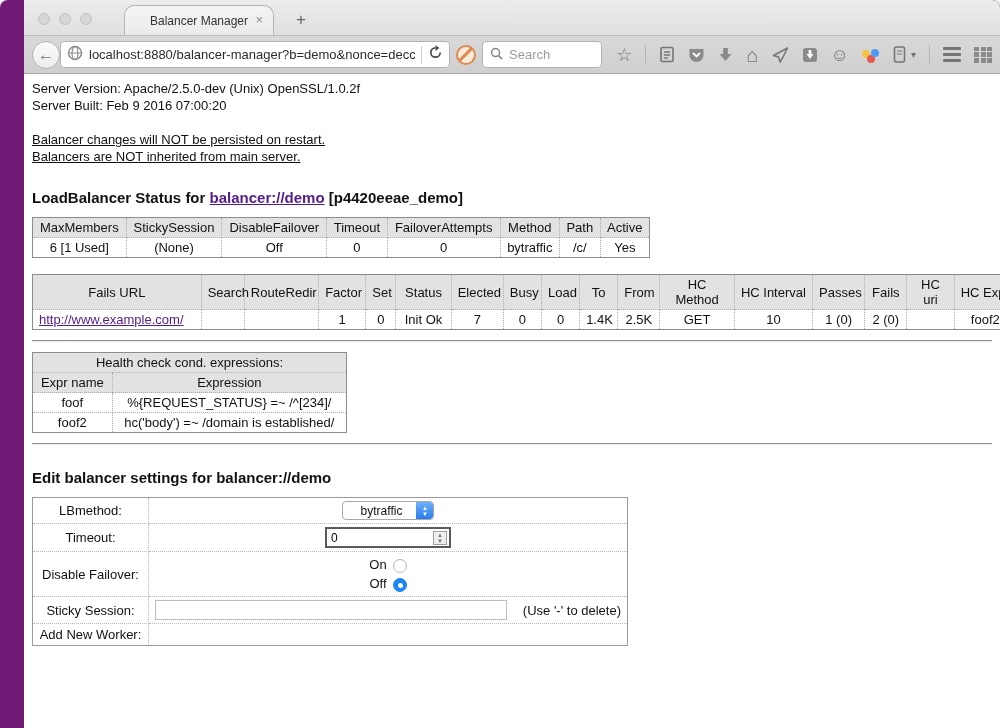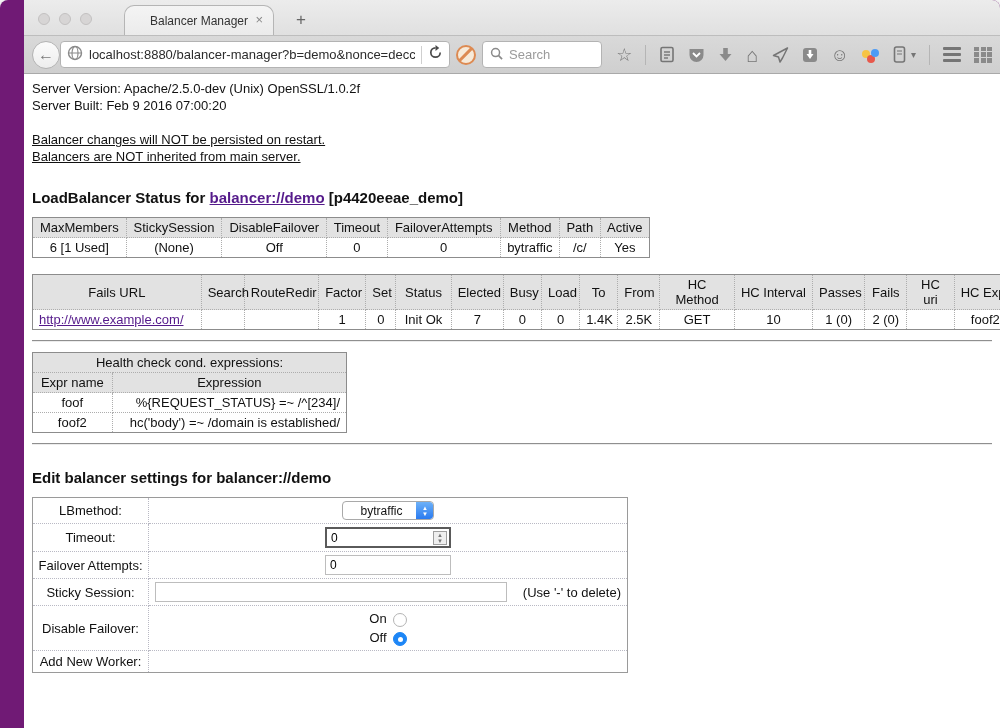--- a/index.html
+++ b/index.html
@@ -61,21 +61,21 @@
   a.vlink { color:#551a8b; text-decoration:underline; }
 
   table { border-collapse:collapse; border:1px solid #8c8c8c; font-size:13px; }
   th { background:#e2e2e2; font-weight:normal; }
   th, td { border:1px dotted #adadad; padding:2px 6px; text-align:center; height:20px; }
 
   #balancer-table { width:618px; margin-bottom:16px; }
   #worker-table { width:985px; table-layout:fixed; }
   #worker-table td.lefty { text-align:left; }
   #health-table { width:315px; margin:8px 0 10px 0; }
-  #health-table td.expr { text-align:right; }
+  #health-table td.expr { text-align:center; }
 
   hr { border:none; border-top:1px solid #8f8f8f; border-bottom:1px solid #ececec; margin:10px 0; }
 
   
   #form-table { width:596px; border:1px solid #9a9a9a; margin-top:4px; }
   #form-table td { border:1px dotted #b9b9c4; padding:3px 4px; }
   #form-table td.lbl { width:116px; text-align:center; }
   #form-table td.val { text-align:center; }
   .mac-select { display:inline-flex; align-items:stretch; border:1px solid #a9a9a9; border-radius:4px;
                 background:#fff; height:19px; overflow:hidden; vertical-align:middle; }
@@ -365,40 +365,36 @@
           <span class="numwrap">
             <input value="0" style="">
             <span class="spin">
                   <span>▲</span>
                   <span>▼</span>
                 </span>
           </span>
         </td>
       </tr>
       <tr>
-        <td class="lbl">Failover Attempts:</td>
-        <td class="val"><input class="plain in-fail" value="0" style=""></td>
+        <td class="lbl">Disable Failover:</td>
+        <td class="val">
+          <div class="radioline"><span>On</span><span class="radio"></span></div>
+          <div class="radioline"><span>Off</span><span class="radio checked"></span></div>
+        </td>
       </tr>
       <tr>
         <td class="lbl">Sticky Session:</td>
         <td class="val">
           <div class="sticky-row">
             <input class="plain in-sticky" style="">
             <span class="hint">(Use '-' to delete)</span>
           </div>
         </td>
       </tr>
       <tr>
-        <td class="lbl">Disable Failover:</td>
-        <td class="val">
-          <div class="radioline"><span>On</span><span class="radio"></span></div>
-          <div class="radioline"><span>Off</span><span class="radio checked"></span></div>
-        </td>
-      </tr>
-      <tr>
         <td class="lbl">Add New Worker:</td>
         <td class="val">
           
         </td>
       </tr>
 
     </tbody>
       </table>
 
   </div>

